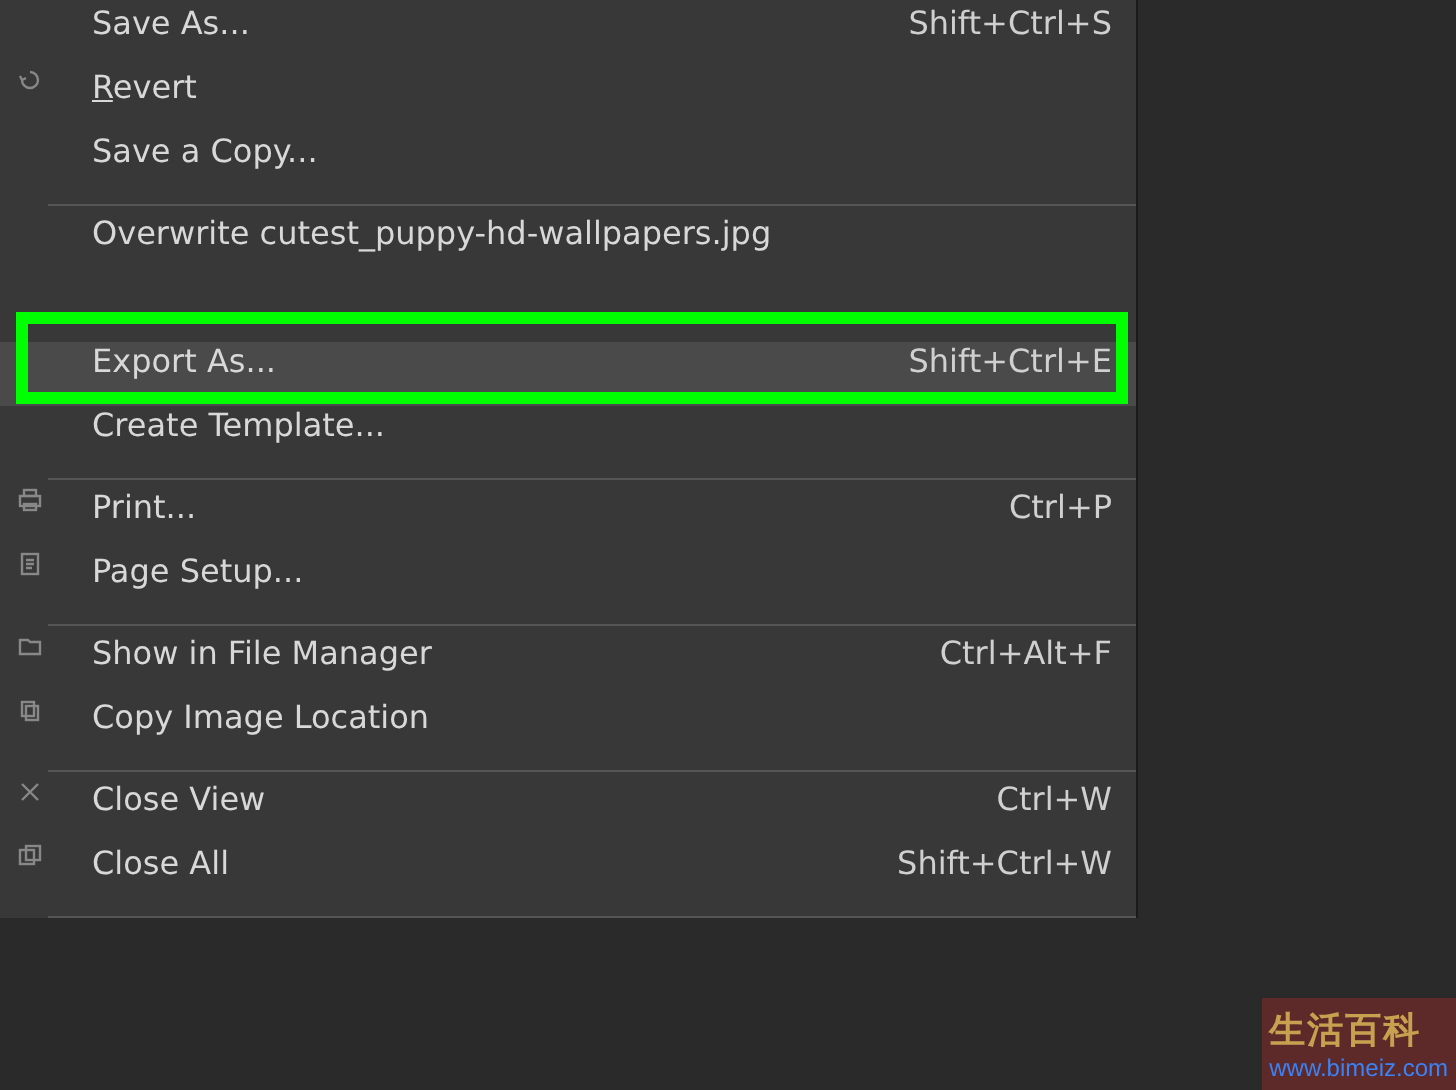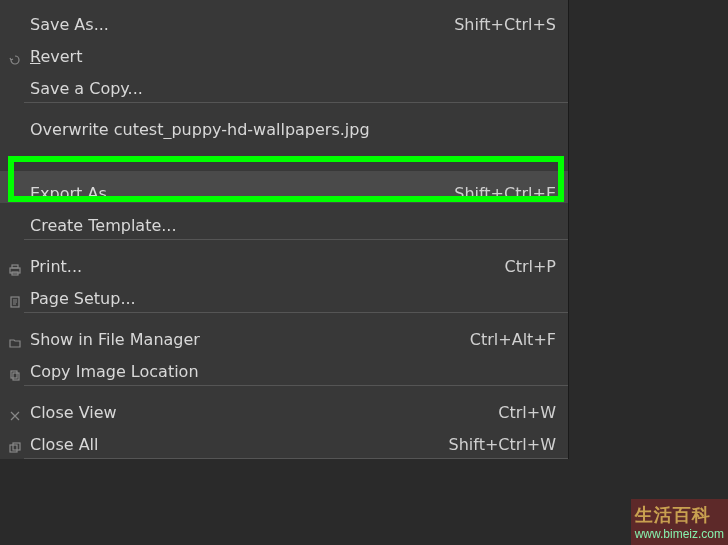--- a/index.html
+++ b/index.html
@@ -18,25 +18,26 @@
       position: relative;
     }
     .menu {
       width: 569px;
       background: #383838;
       border-right: 1px solid #1a1a1a;
       padding-top: 2px;
     }
     .menu-item {
       display: flex;
-      align-items: flex-end;
+      align-items: flex-start;
       height: 32px;
       padding: 0 12px 0 6px;
       cursor: default;
       position: relative;
+      gap: 16px;
     }
     .menu-item.highlighted {
       background: #4a4a4a;
       margin-top: 32px;
     }
     .menu-item .icon-slot {
       width: 18px;
       display: flex;
       align-items: center;
       justify-content: center;
@@ -80,21 +81,21 @@
       background: rgba(170, 40, 40, 0.4);
       color: #c8a050;
       font-size: 18px;
       font-weight: bold;
       font-family: sans-serif;
       letter-spacing: 1px;
     }
     .watermark .url {
       display: block;
       font-size: 12px;
-      color: #86efac;
+      color: #3b82f6;
       font-weight: normal;
       letter-spacing: 0;
     }
     .sidebar-bg {
       position: absolute;
       left: 570px;
       top: 0;
       width: 158px;
       height: 545px;
       background: #2a2a2a;

